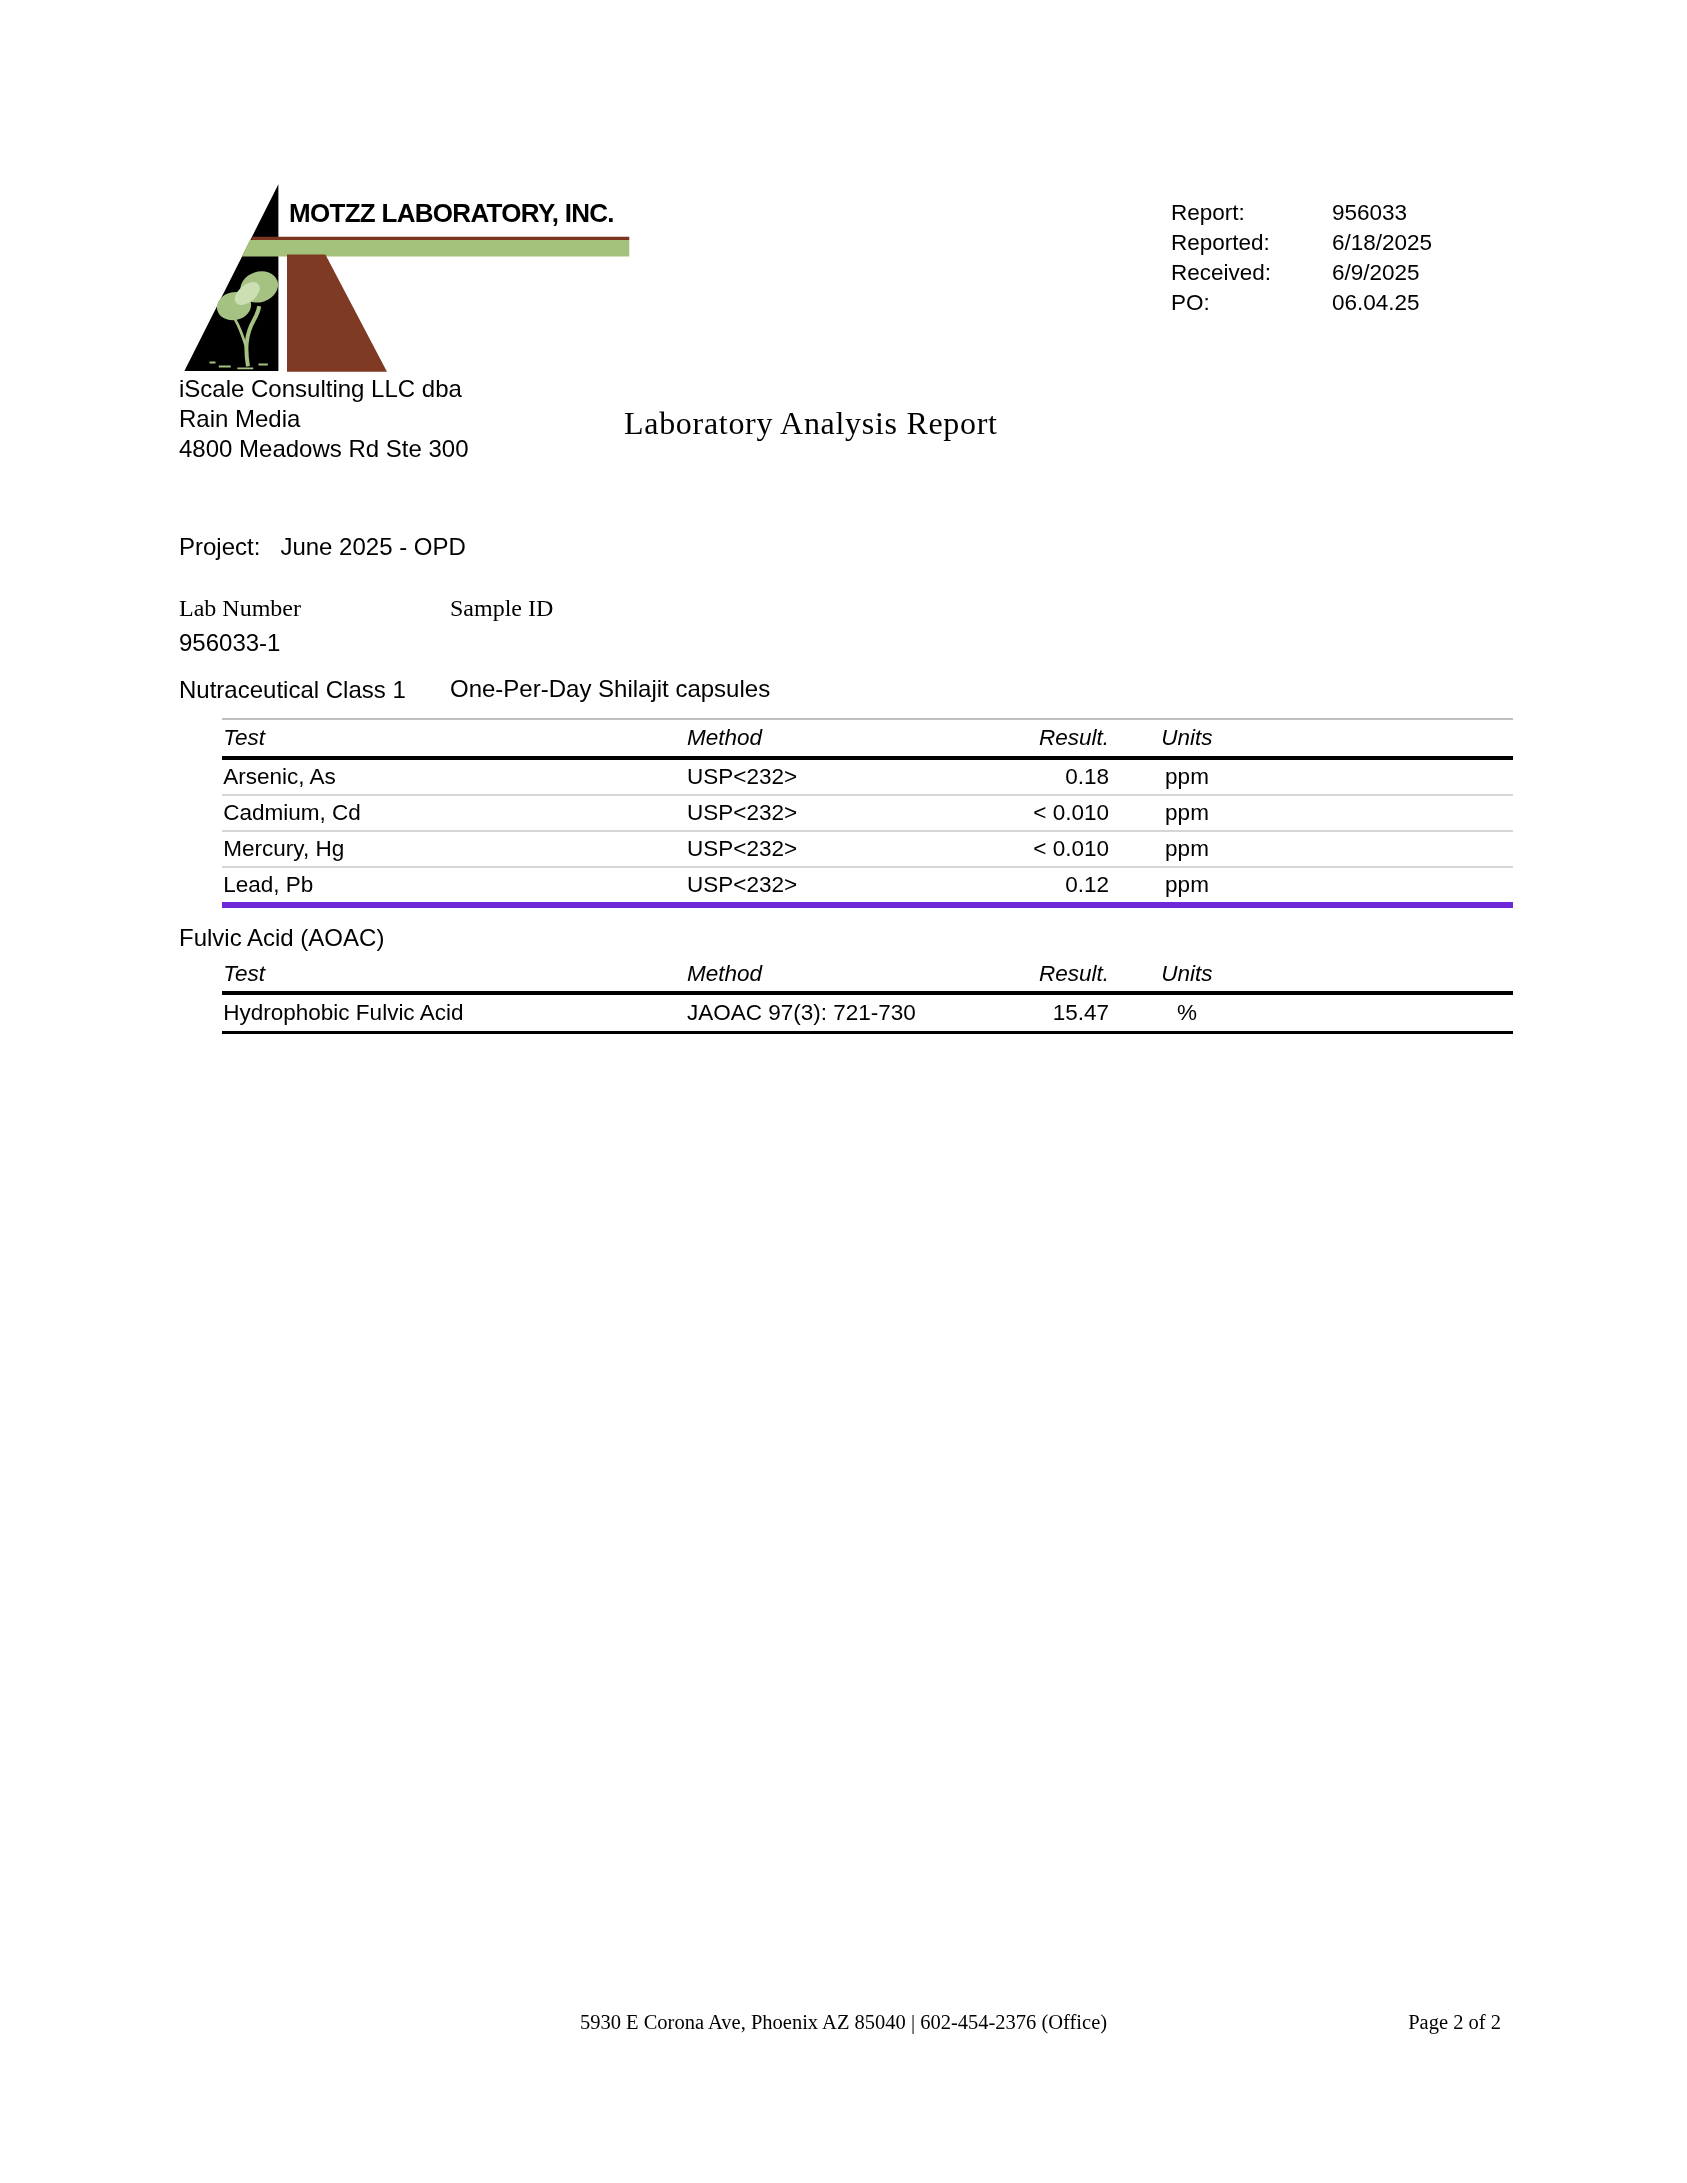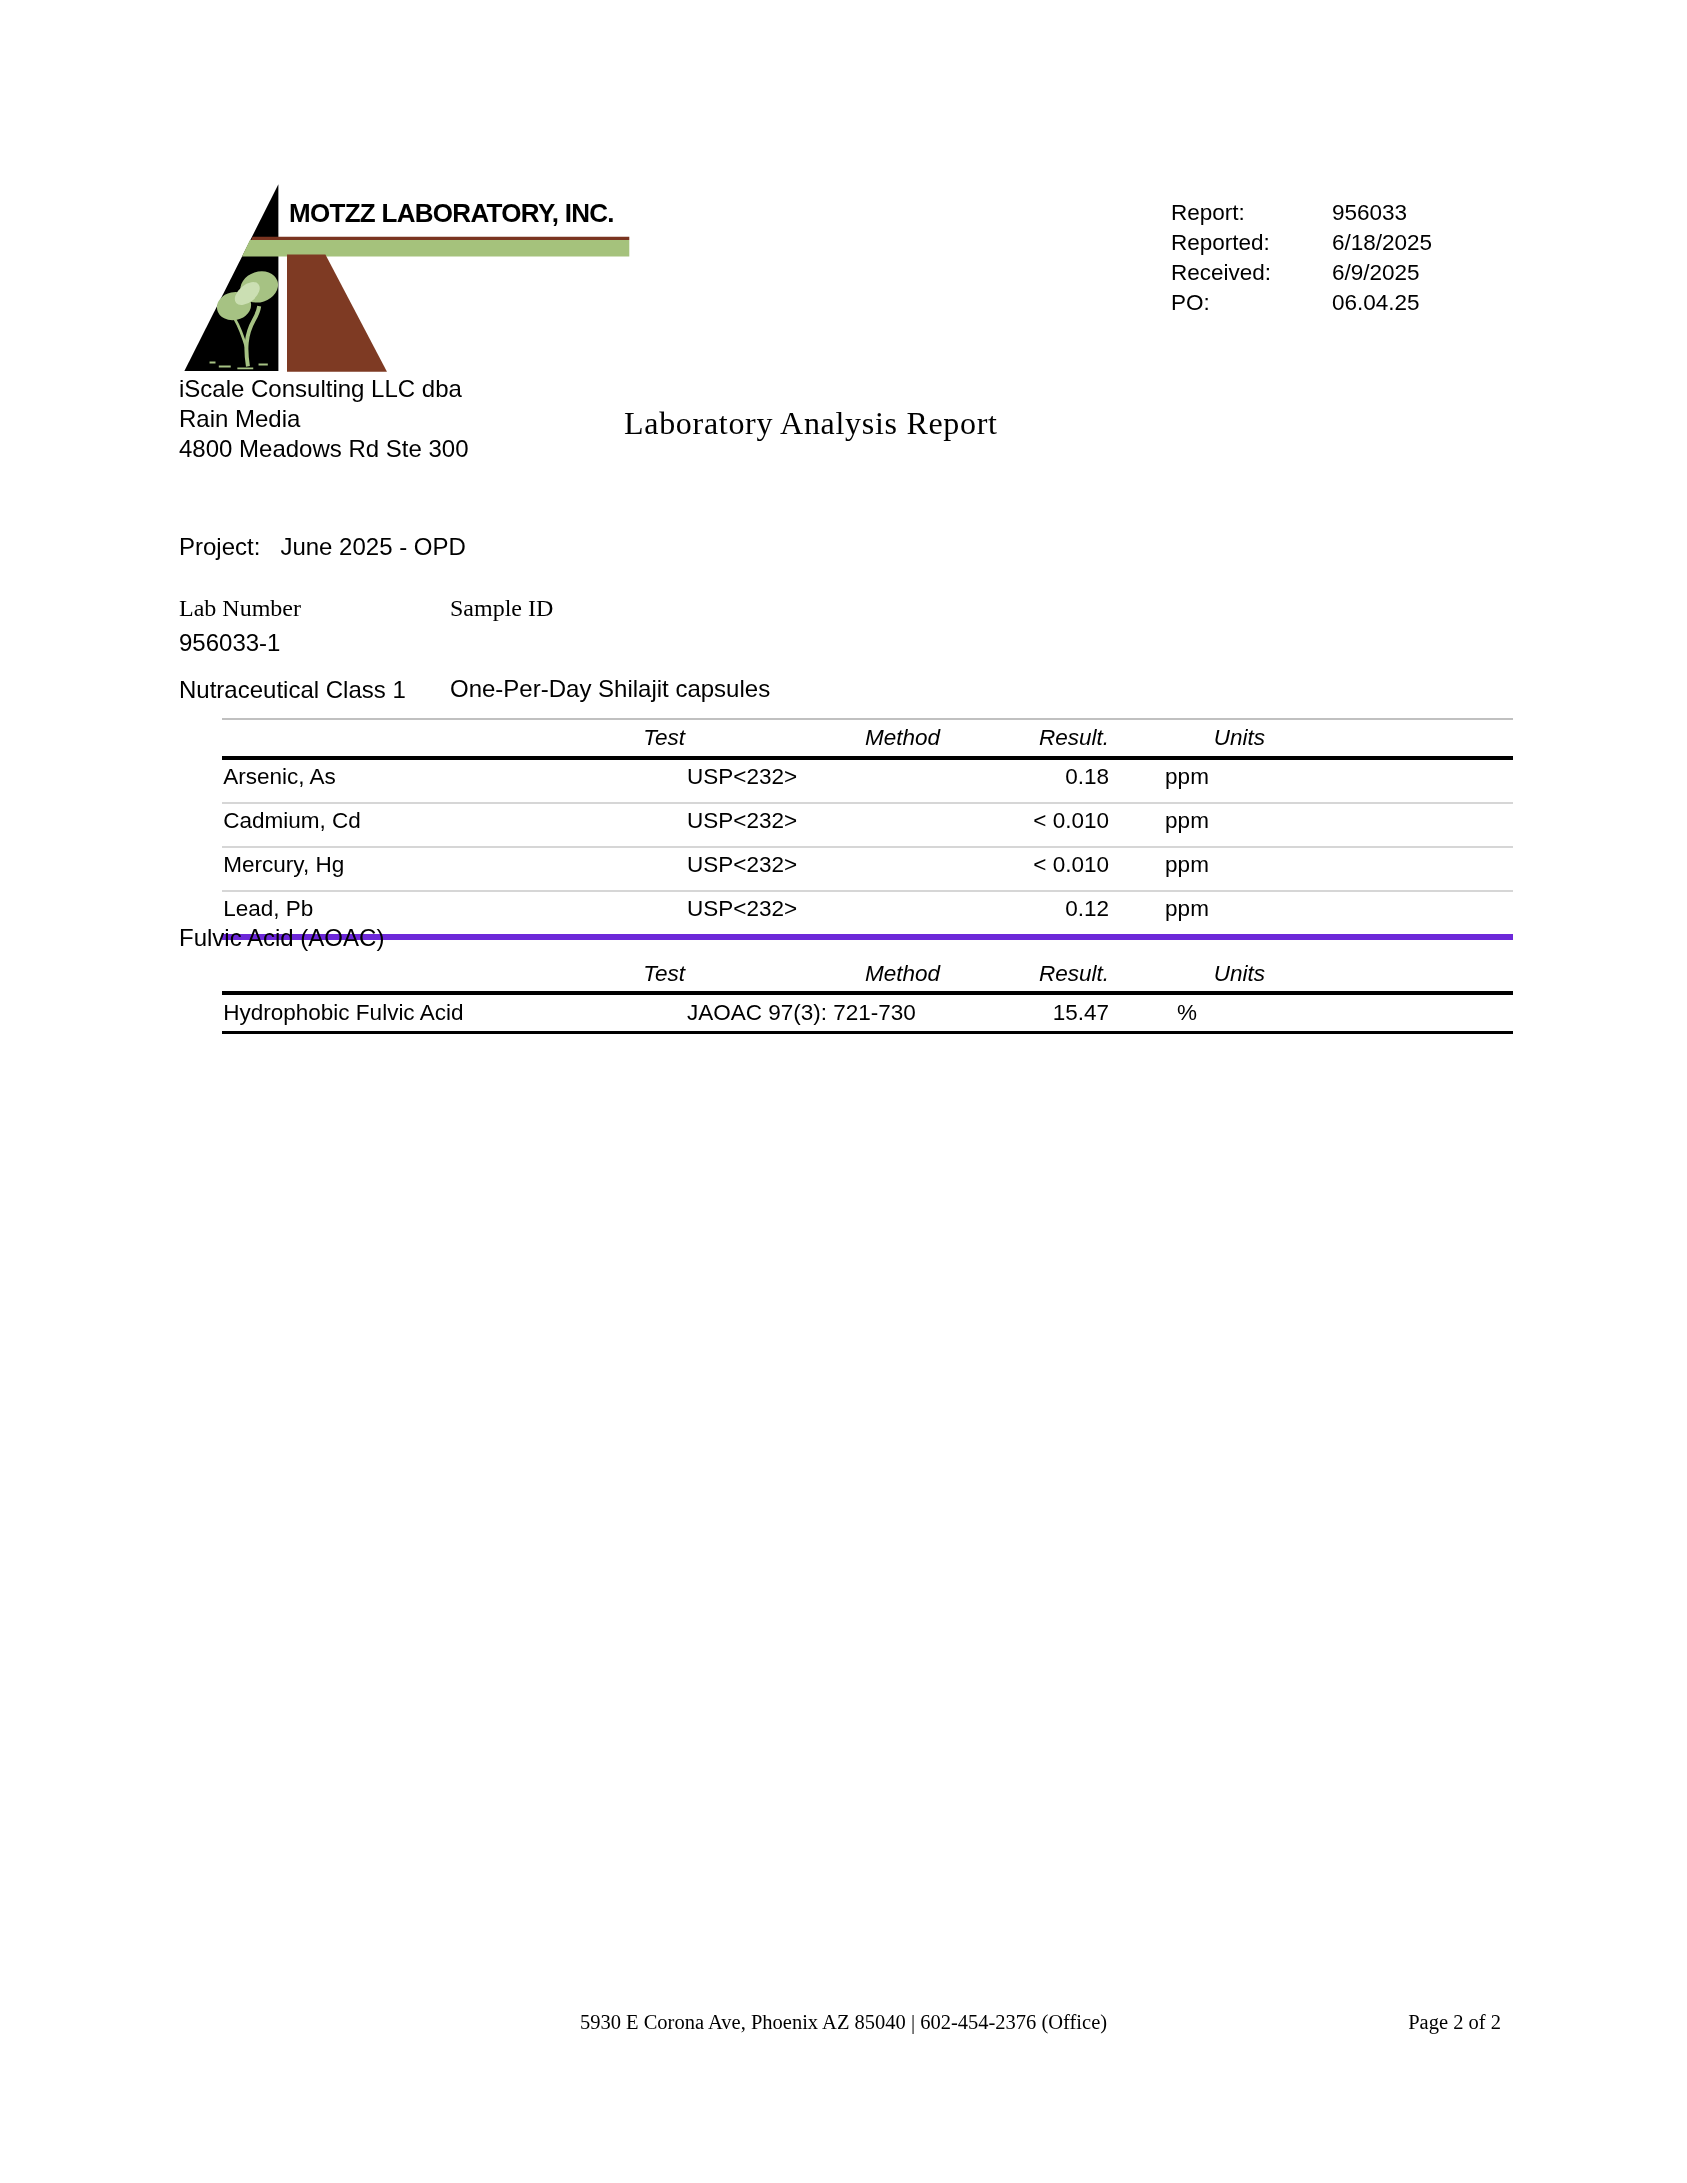--- a/index.html
+++ b/index.html
@@ -34,22 +34,22 @@
   
   .section-heading { position:absolute; left:179px; font-size:24px; white-space:nowrap; }
   
   .lab-table { position:absolute; left:222px; width:1291px; font-size:22.5px; }
   .t-head, .t-row {
     display:grid; grid-template-columns:463px 255px 169px 156px 1fr;
     align-items:center;
   }
   .t-head { border-bottom:4.6px solid #000; font-style:italic; }
   .t-head.with-top { border-top:2px solid #c0c0c0; }
-  .t-head .cell { height:36px; line-height:36px;text-align:right; }
-  .t-row .cell  { height:42px; line-height:34px; }
+  .t-head .cell { height:36px; line-height:36px; }
+  .t-row .cell  { height:34px; line-height:34px; }
   .t-row { border-bottom:2px solid #d6d6d6; }
   .t-row.last-gray  { border-bottom:6px solid #6d28d9; }
   .t-row.last-black { border-bottom:3.3px solid #000; }
   .t2 .t-head .cell { height:34px; line-height:34px; }
   .t2 .t-row .cell  { height:36px; line-height:36px; }
   .c-test   { padding-left:1.3px; }
   .c-method { padding-left:2px; }
   .c-result { text-align:right; }
   .c-units  { text-align:center; }
   

